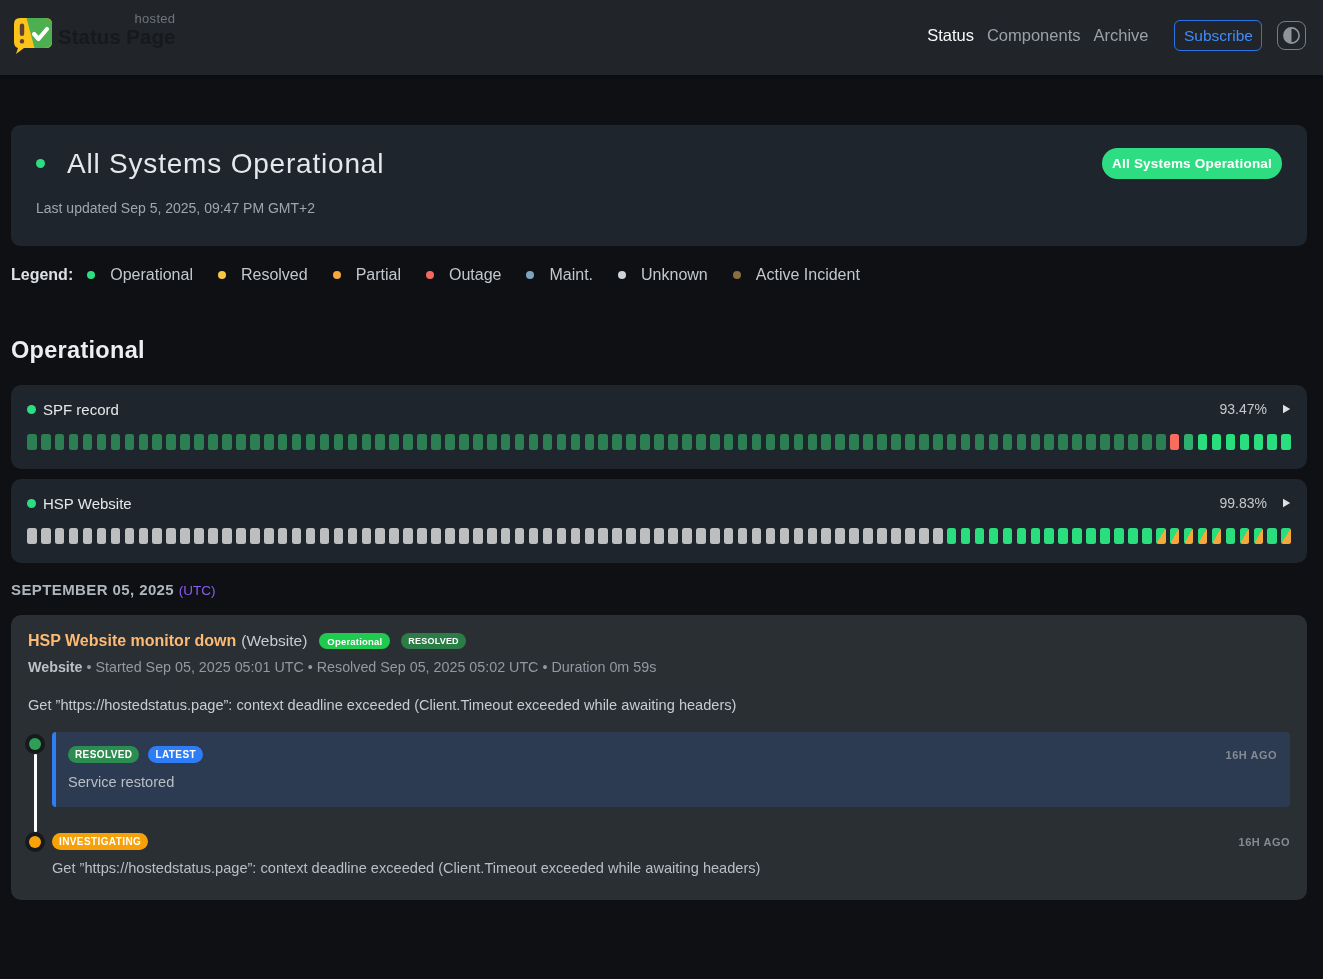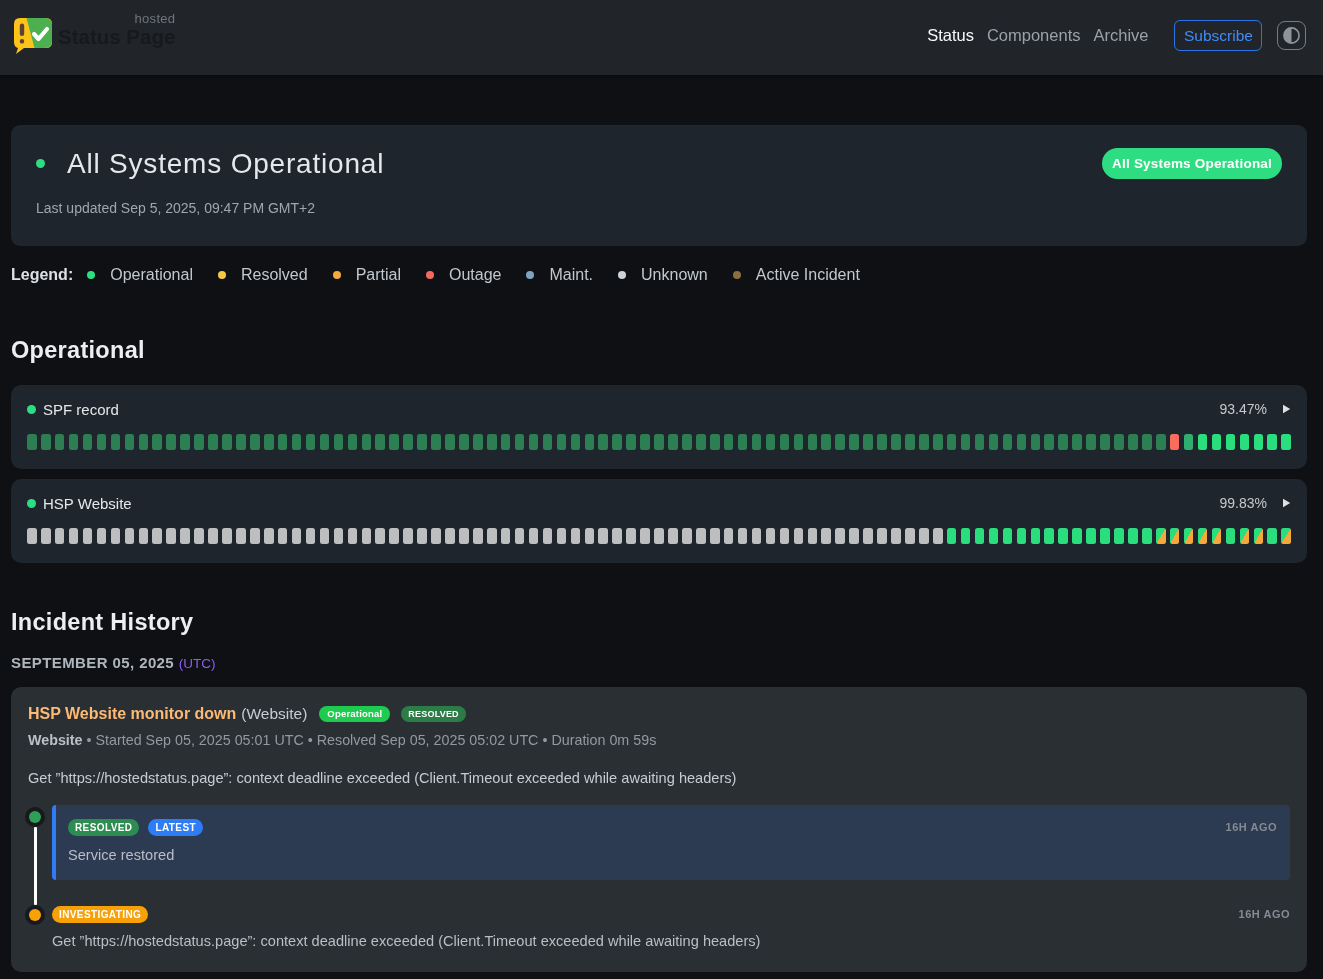--- a/index.html
+++ b/index.html
@@ -393,21 +393,20 @@
           <span class="bar" style="background: linear-gradient(to right bottom, rgb(42, 222, 125) 49.5%, rgb(245, 169, 61) 50.5%);"></span>
           <span class="bar" style="background: rgb(42, 222, 125);"></span>
           <span class="bar" style="background: linear-gradient(to right bottom, rgb(42, 222, 125) 49.5%, rgb(245, 169, 61) 50.5%);"></span>
           <span class="bar" style="background: linear-gradient(to right bottom, rgb(42, 222, 125) 49.5%, rgb(245, 169, 61) 50.5%);"></span>
           <span class="bar" style="background: rgb(42, 222, 125);"></span>
           <span class="bar" style="background: linear-gradient(to right bottom, rgb(42, 222, 125) 49.5%, rgb(245, 169, 61) 50.5%);"></span>
         </div>
       </div>
     </div>
 
-  <h2 class="section-title incident-title">Incident History</h2>
   <div class="date-heading">
     <span>SEPTEMBER 05, 2025</span>
     <span class="date-suffix">(UTC)</span>
   </div>
 
   <div class="incident-card">
     <div class="inc-title-row">
       <a class="inc-link">HSP Website monitor down</a>
       <span class="inc-suffix">(Website)</span>
       <span class="pill pill-operational">Operational</span>

